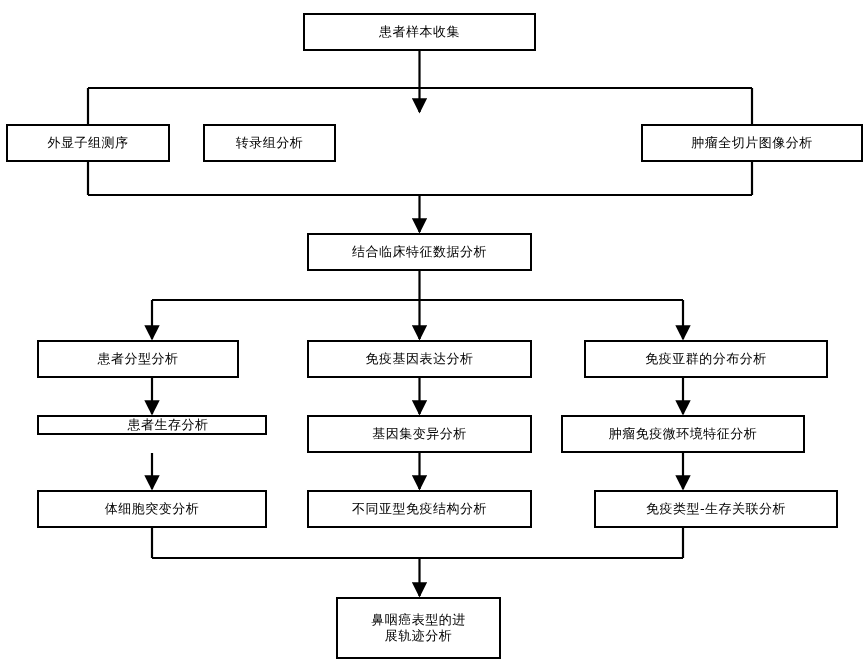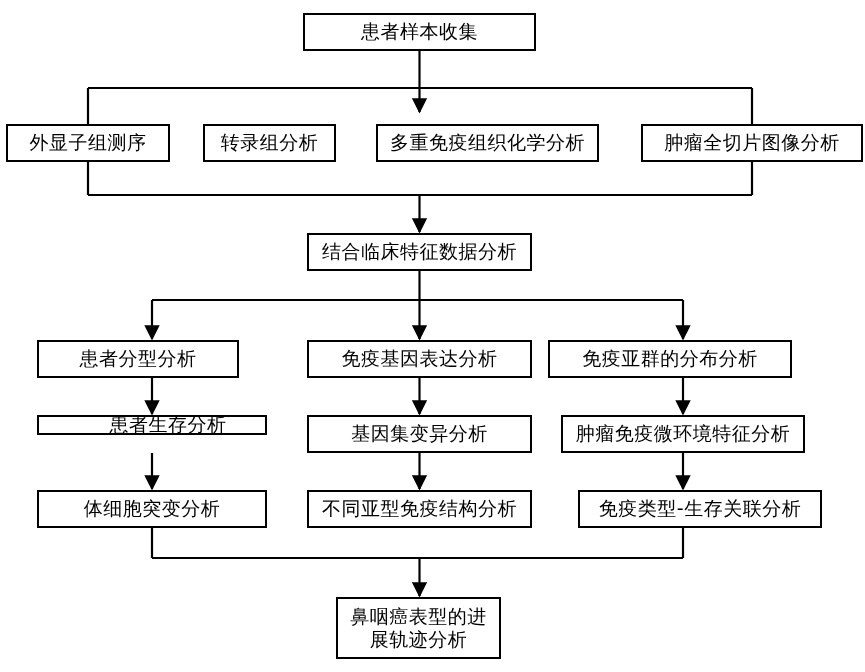--- a/index.html
+++ b/index.html
@@ -26,21 +26,21 @@
   .node {
     position: absolute;
     box-sizing: border-box;
     background: #ffffff;
     border: 2px solid #000000;
     display: flex;
     align-items: center;
     justify-content: center;
     text-align: center;
     color: #000000;
-    font-size: 19px;
+    font-size: 13px;
     line-height: 1.22;
     letter-spacing: 0.5px;
     white-space: pre-line;
     z-index: 2;
   }
 </style>
 </head>
 <body>
 
 <div id="canvas">
@@ -84,40 +84,39 @@
       <path d="M 419.5 558 L 419.5 596" marker-end="url(#arrow)"></path>
     </g>
   </svg>
 
   <div class="node" style="left:303px;top:13px;width:233px;height:38px;">患者样本收集</div>
 
   <div class="node" style="left:6px;top:124px;width:164px;height:38px;">外显子组测序</div>
 
   <div class="node" style="left:203px;top:124px;width:133px;height:38px;">转录组分析</div>
 
-  <div class="node" style="left:376px;top:124px;width:223px;height:38px;">多重免疫组织化学分析</div>
 
   <div class="node" style="left:641px;top:124px;width:222px;height:38px;text-align:right;">肿瘤全切片图像分析</div>
 
   <div class="node" style="left:307px;top:233px;width:225px;height:38px;">结合临床特征数据分析</div>
 
   <div class="node" style="left:37px;top:340px;width:202px;height:38px;">患者分型分析</div>
 
   <div class="node" style="left:307px;top:340px;width:225px;height:38px;">免疫基因表达分析</div>
 
-  <div class="node" style="left:548px;top:340px;width:244px;height:38px;">免疫亚群的分布分析</div>
+  <div class="node" style="left:584px;top:340px;width:244px;height:38px;">免疫亚群的分布分析</div>
 
   <div class="node" style="left:37px;top:415px;width:230px;height:20px;padding-left:32px;">患者生存分析</div>
 
   <div class="node" style="left:307px;top:415px;width:225px;height:38px;text-align:right;">基因集变异分析</div>
 
   <div class="node" style="left:561px;top:415px;width:244px;height:38px;">肿瘤免疫微环境特征分析</div>
 
   <div class="node" style="left:37px;top:490px;width:230px;height:38px;">体细胞突变分析</div>
 
   <div class="node" style="left:307px;top:490px;width:225px;height:38px;">不同亚型免疫结构分析</div>
 
-  <div class="node" style="left:578px;top:490px;width:244px;height:38px;">免疫类型-生存关联分析</div>
+  <div class="node" style="left:594px;top:490px;width:244px;height:38px;">免疫类型-生存关联分析</div>
 
   <div class="node" style="left:336px;top:597px;width:165px;height:62px;">鼻咽癌表型的进
 展轨迹分析</div>
 
 </div>
 
 </body></html>

